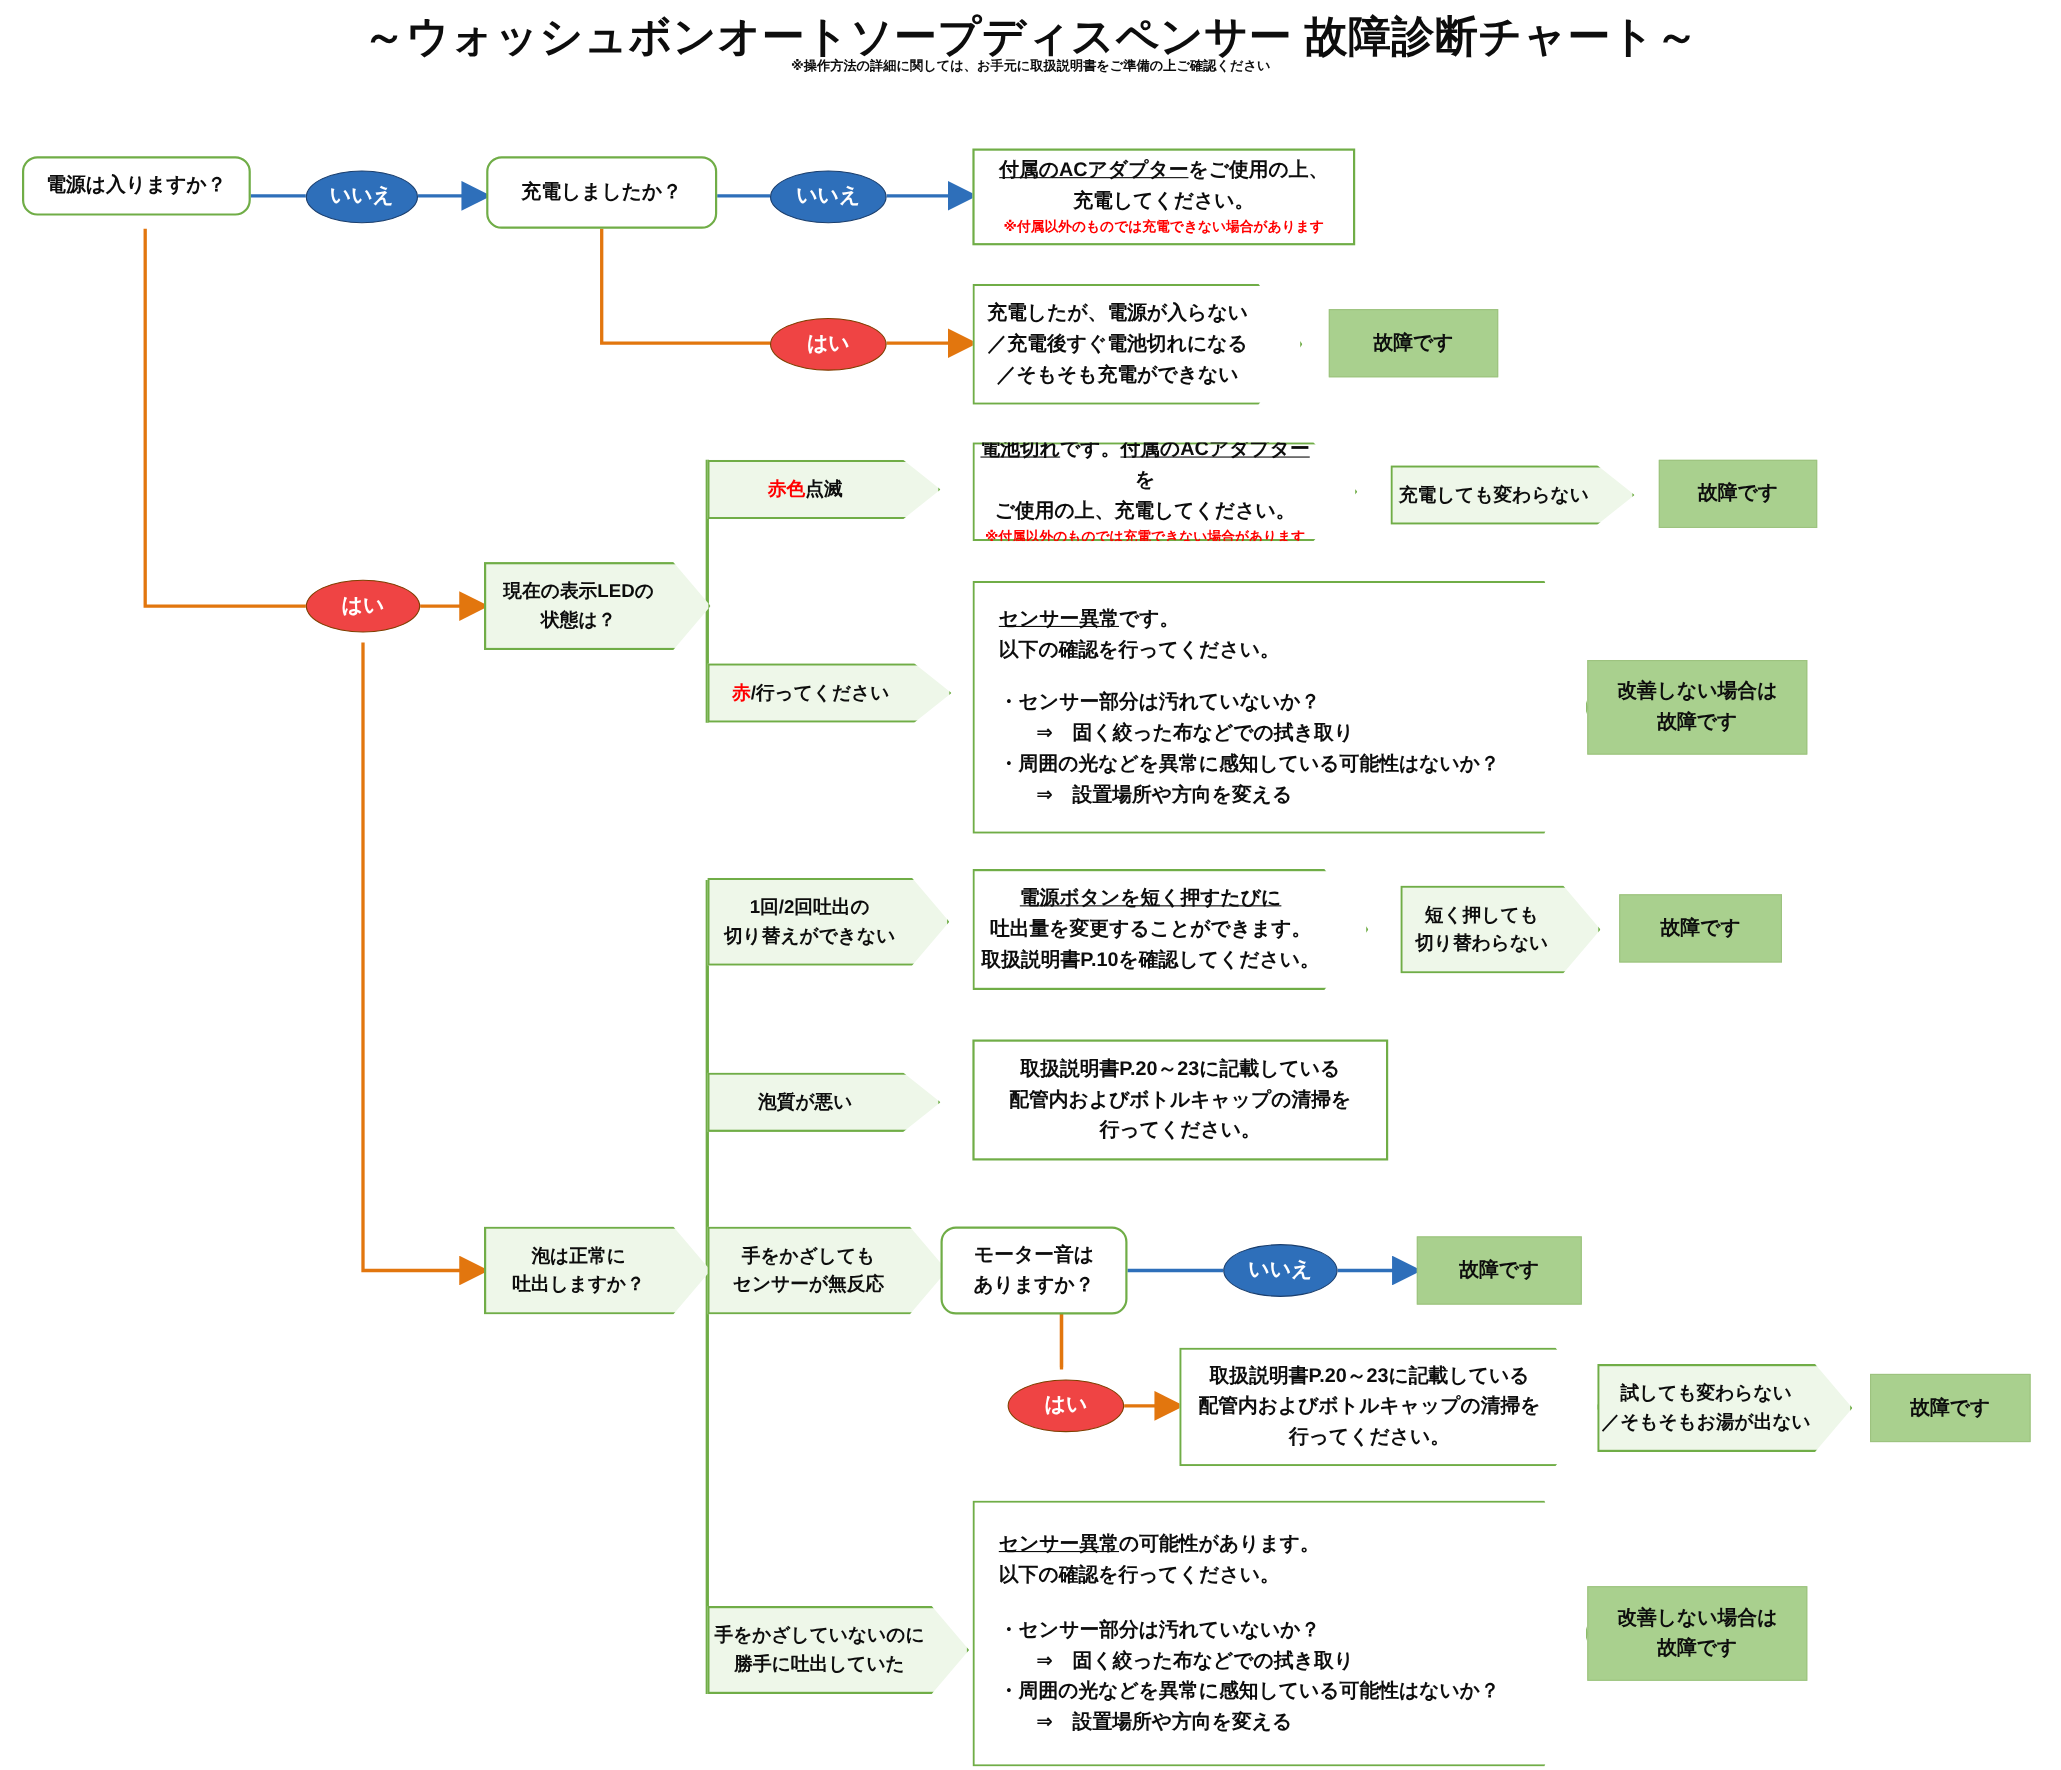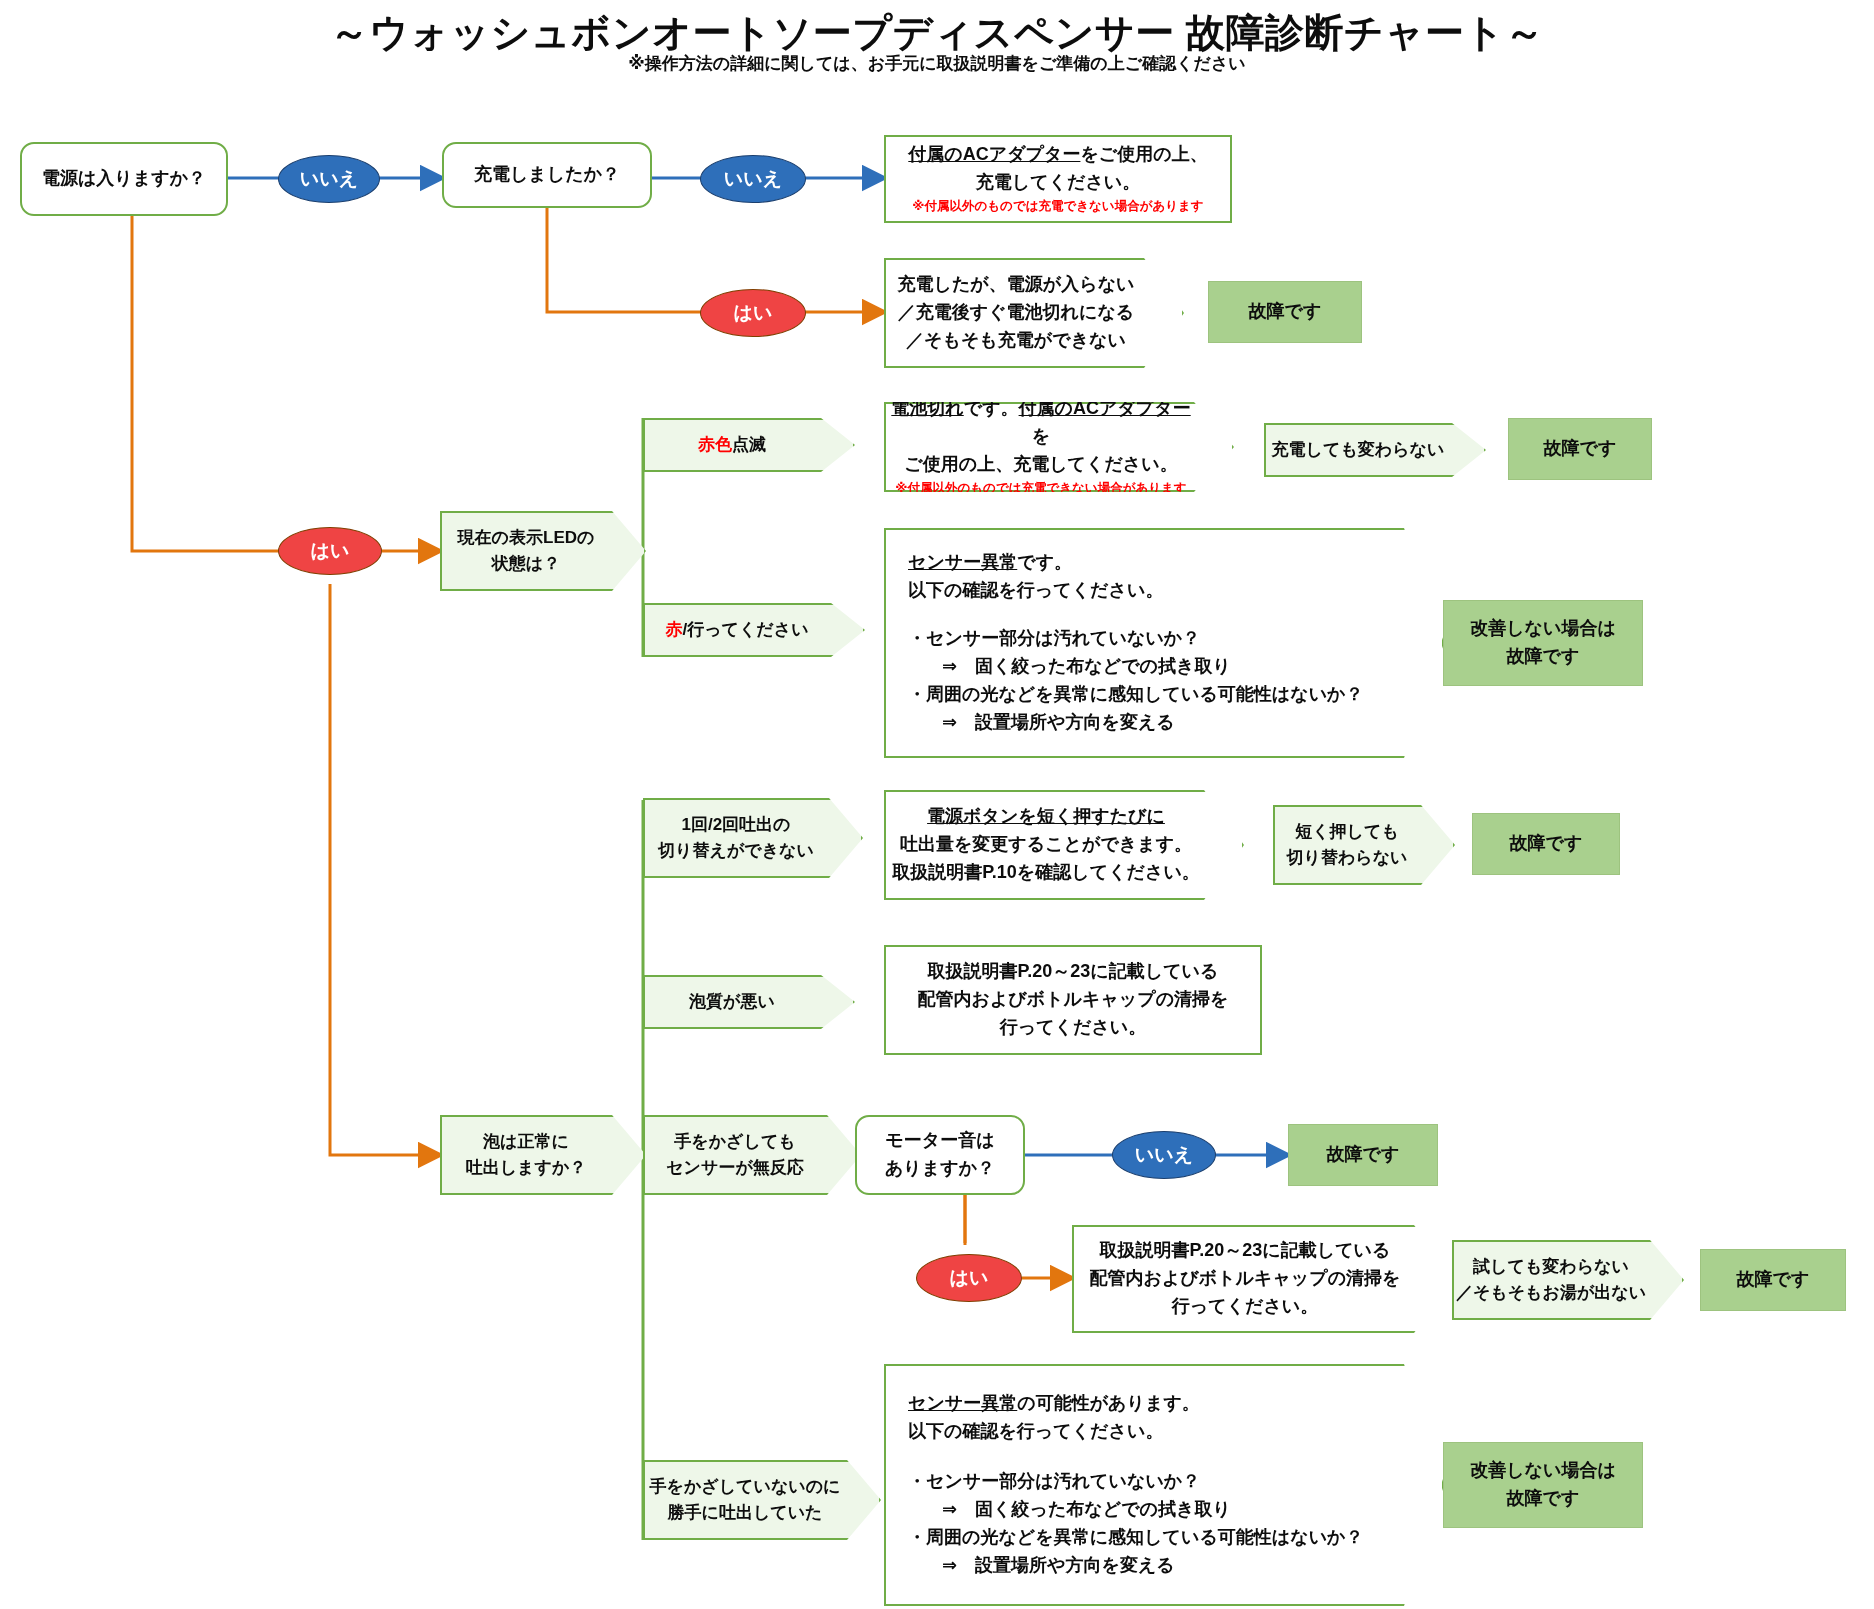--- a/index.html
+++ b/index.html
@@ -10,21 +10,21 @@
   }
   #stage{position:absolute;left:0;top:0;width:1874px;height:1609px;}
   svg#wires{position:absolute;left:0;top:0;width:1874px;height:1609px;pointer-events:none;}
 
   .title{
     position:absolute;left:0;top:6px;width:1874px;text-align:center;
     font-size:39px;font-weight:bold;letter-spacing:.5px;
   }
   .subtitle{
     position:absolute;left:0;top:52px;width:1874px;text-align:center;
-    font-size:17px;font-weight:bold;
+    font-size:12px;font-weight:bold;
   }
 
   
   .node{position:absolute;box-sizing:border-box;display:flex;align-items:center;justify-content:center;}
   .node .txt{width:100%;text-align:center;line-height:1.55;}
 
   
   .qbox{
     border:2px solid #70ad47;border-radius:14px;background:#ffffff;
     font-size:18px;font-weight:bold;
@@ -106,21 +106,21 @@
     <line x1="643" y1="800" x2="643" y2="1540" stroke="#70ad47" stroke-width="3"></line>
 
     <line x1="1025" y1="1155" x2="1112" y2="1155" stroke="#2e6fba" stroke-width="3"></line>
     <line x1="1216" y1="1155" x2="1288" y2="1155" stroke="#2e6fba" stroke-width="3" marker-end="url(#ab)"></line>
 
     <path d="M965,1190 L965,1240 L965,1243" fill="none" stroke="#e2760e" stroke-width="3"></path>
     <line x1="965" y1="1190" x2="965" y2="1245" stroke="#e2760e" stroke-width="3"></line>
     <line x1="1022" y1="1278" x2="1072" y2="1278" stroke="#e2760e" stroke-width="3" marker-end="url(#ao)"></line>
   </svg>
 
-  <div class="node qbox" style="left:20px;top:142px;width:208px;height:74px;">
+  <div class="node qbox" style="left:20px;top:142px;width:208px;height:54px;">
     <div class="txt">電源は入りますか？</div>
   </div>
 
   <div class="node ell ell-blue" style="left:278px;top:155px;width:102px;height:48px;">
     <div class="txt">いいえ</div>
   </div>
 
   <div class="node qbox" style="left:442px;top:142px;width:210px;height:66px;">
     <div class="txt">充電しましたか？</div>
   </div>

